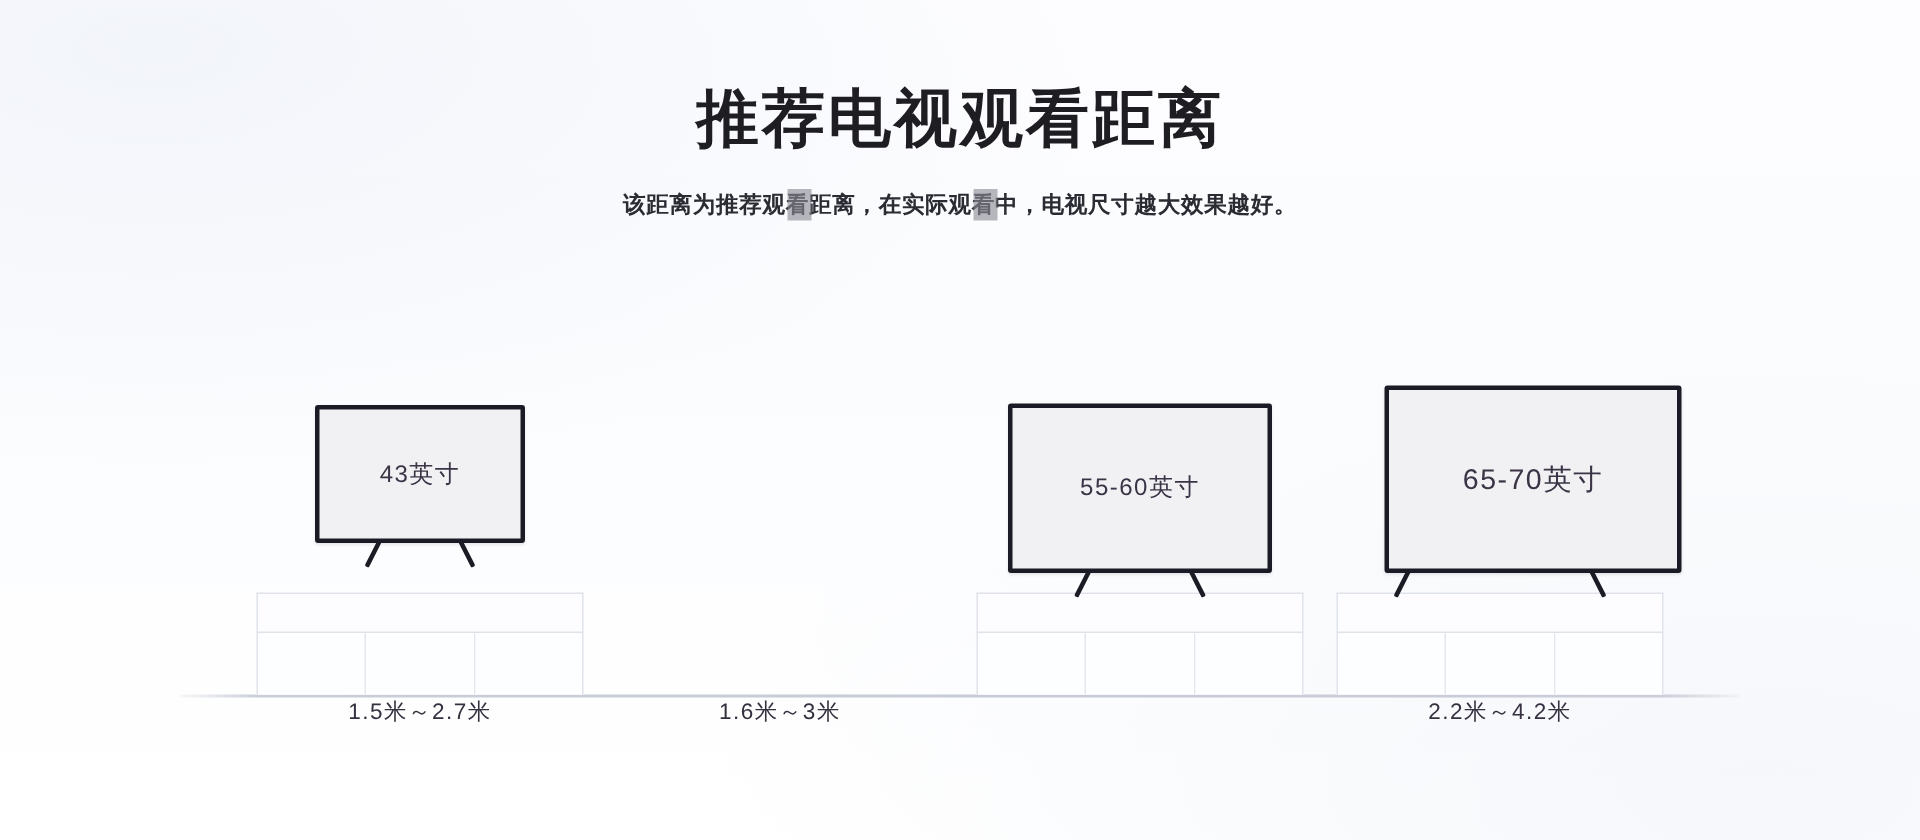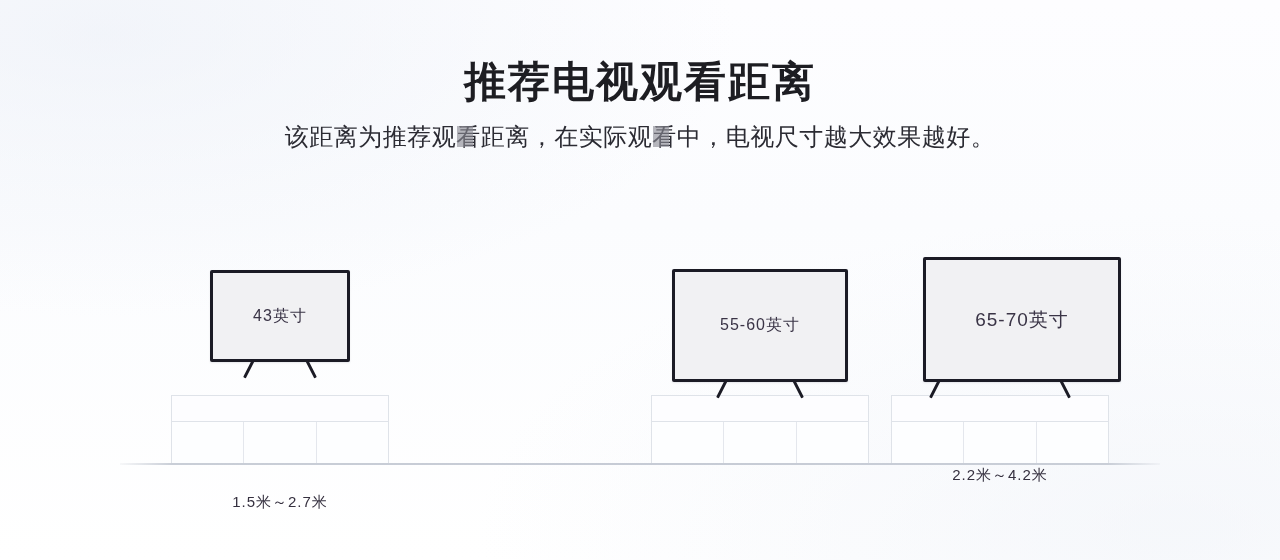--- a/index.html
+++ b/index.html
@@ -35,33 +35,33 @@
   .header {
     position: absolute;
     left: 0;
     right: 0;
     top: 56px;
     text-align: center;
     z-index: 3;
   }
   .title {
     margin: 0;
-    font-family: Liberation Sans, sans-serif;
+    font-family: Liberation Mono, monospace;
     font-size: 42px;
     line-height: 52px;
     font-weight: 700;
     letter-spacing: 2px;
     color: #1d1d22;
   }
   .subtitle {
     margin: 16px 0 0 0;
     font-family: "Liberation Sans", "DejaVu Sans", sans-serif;
-    font-size: 24px;
+    font-size: 15px;
     line-height: 26px;
-    font-weight: 400;
+    font-weight: 700;
     letter-spacing: 0.5px;
     color: #2b2b33;
     white-space: nowrap;
   }
   .subtitle .redacted {
     position: relative;
     display: inline-block;
     color: #2b2b33;
   }
   .subtitle .redacted::after {
@@ -256,17 +256,18 @@
           <div class="tv-body" style="width: 198px; height: 125px;">
             <span class="tv-label" style="font-size: 19px;">65-70英寸</span>
           </div>
           <div class="leg leg-l" style="height: 20px; left: 59px; top: 123px;"></div>
           <div class="leg leg-r" style="height: 20px; right: 59px; top: 123px;"></div>
         </div>
       </div>
     </div>
 
   <div class="captions" id="captions">
-      <div class="caption-slot" style="left: 51px; width: 218px; text-align: center;"><div class="distance" style="position: relative; display: inline-block; top: 0px; left: auto; transform: none; margin-top: 27px;">1.5米～2.7米</div></div>
+      <div class="caption-slot" style="left: 51px; width: 218px; text-align: center;"><div class="distance" style="position: relative; display: inline-block; top: 0px; left: auto; transform: none;">1.5米～2.7米</div></div>
+      <div class="caption-slot" style="left: 291px; width: 218px; text-align: center;"><div class="distance" style="position: relative; display: inline-block; top: 0px; left: auto; transform: none;">1.6米～3米</div></div>
       <div class="caption-slot" style="left: 771px; width: 218px; text-align: center; text-decoration: underline;"><div class="distance" style="position: relative; display: inline-block; top: 0px; left: auto; transform: none;">2.2米～4.2米</div></div>
     </div>
 
 </div>
 
 </body></html>

